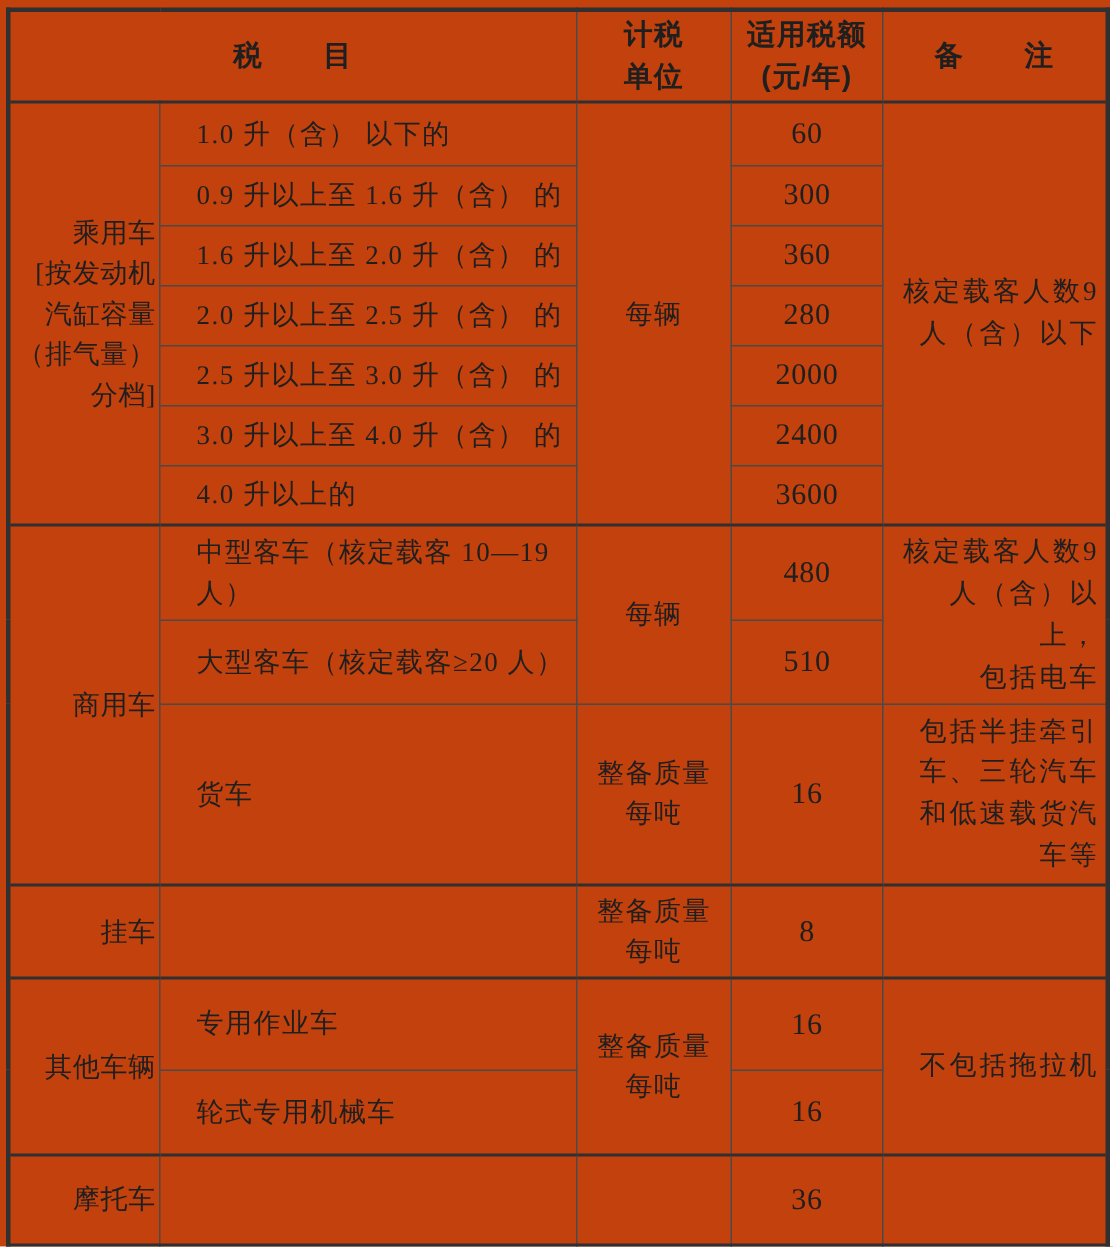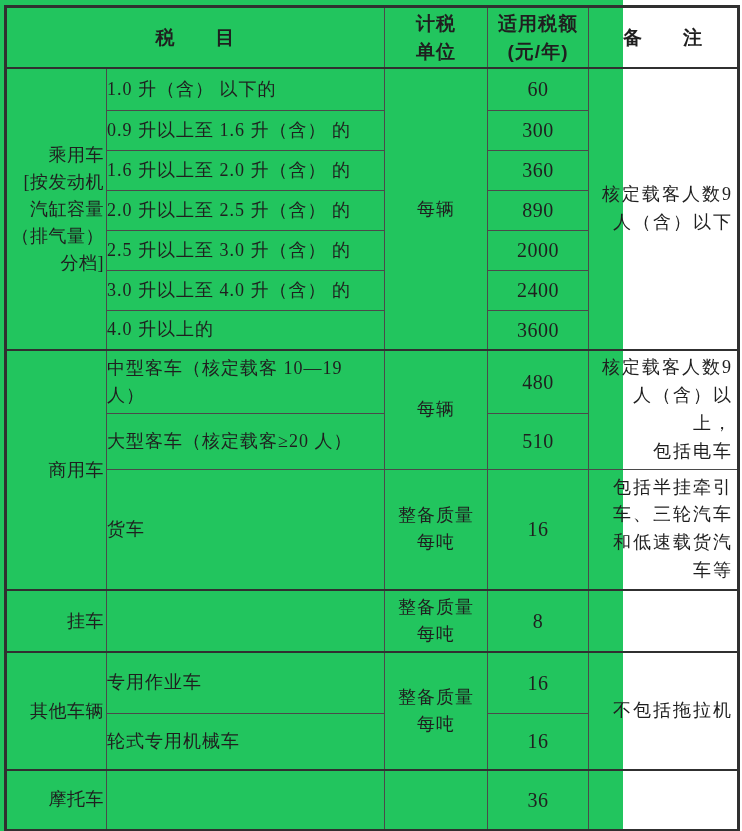--- a/index.html
+++ b/index.html
@@ -3,33 +3,33 @@
 <meta charset="utf-8">
 <style>
   :root{
     --thin:#4a4a4a;
     --thick:#303030;
     --text:#1f1f1f;
   }
   html,body{margin:0;padding:0;background:#ffffff;}
   body{width:742px;height:831px;overflow:hidden;color:var(--text);
        font-family:"Liberation Serif","DejaVu Serif",serif;}
-  .page{width:623px;height:831px;background:#22c55e;box-sizing:border-box;padding:5px 0 0 4px;}
+  .page{width:740px;height:831px;background:#c2410c;box-sizing:border-box;padding:5px 0 0 4px;}
   table.tax{border-collapse:collapse;table-layout:fixed;width:733px;
             border:3px solid var(--thick);}
   td,th{border:1.5px solid var(--thin);vertical-align:middle;
         white-space:pre-line;padding:2px 6px;box-sizing:border-box;
         font-size:18px;line-height:1.5;font-weight:normal;color:var(--text);}
   tr.hdr th{border-bottom:2.5px solid var(--thick);
             font-family:"Liberation Sans","DejaVu Sans",sans-serif;
             font-weight:bold;font-size:19px;text-align:center;line-height:1.45;
             letter-spacing:1px;}
   tr.sect>td{border-top:2.5px solid var(--thick);}
   td.cat{text-align:right;padding:0 2px;letter-spacing:0.5px;line-height:1.5;}
-  td.sub{text-align:left;padding-left:0;letter-spacing:1px;}
+  td.sub{text-align:left;padding-left:24px;letter-spacing:1px;}
   td.unit{text-align:center;letter-spacing:1px;line-height:1.5;}
   td.amt{text-align:center;font-size:20px;letter-spacing:0.5px;margin-top:31px;}
   td.remark{text-align:right;padding-left:9px;padding-right:4px;
             letter-spacing:2px;line-height:1.55;}
 </style>
 </head>
 <body>
 
 <div class="page">
 <table class="tax">
@@ -65,21 +65,21 @@
     <tr style="height:40px">
       <td class="sub">0.9 升以上至 1.6 升（含） 的</td>
       <td class="amt">300</td>
     </tr>
     <tr style="height:40px">
       <td class="sub">1.6 升以上至 2.0 升（含） 的</td>
       <td class="amt">360</td>
     </tr>
     <tr style="height:40px">
       <td class="sub">2.0 升以上至 2.5 升（含） 的</td>
-      <td class="amt">890</td>
+      <td class="amt">280</td>
     </tr>
     <tr style="height:40px">
       <td class="sub">2.5 升以上至 3.0 升（含） 的</td>
       <td class="amt">2000</td>
     </tr>
     <tr style="height:40px">
       <td class="sub">3.0 升以上至 4.0 升（含） 的</td>
       <td class="amt">2400</td>
     </tr>
     <tr style="height:40px">

